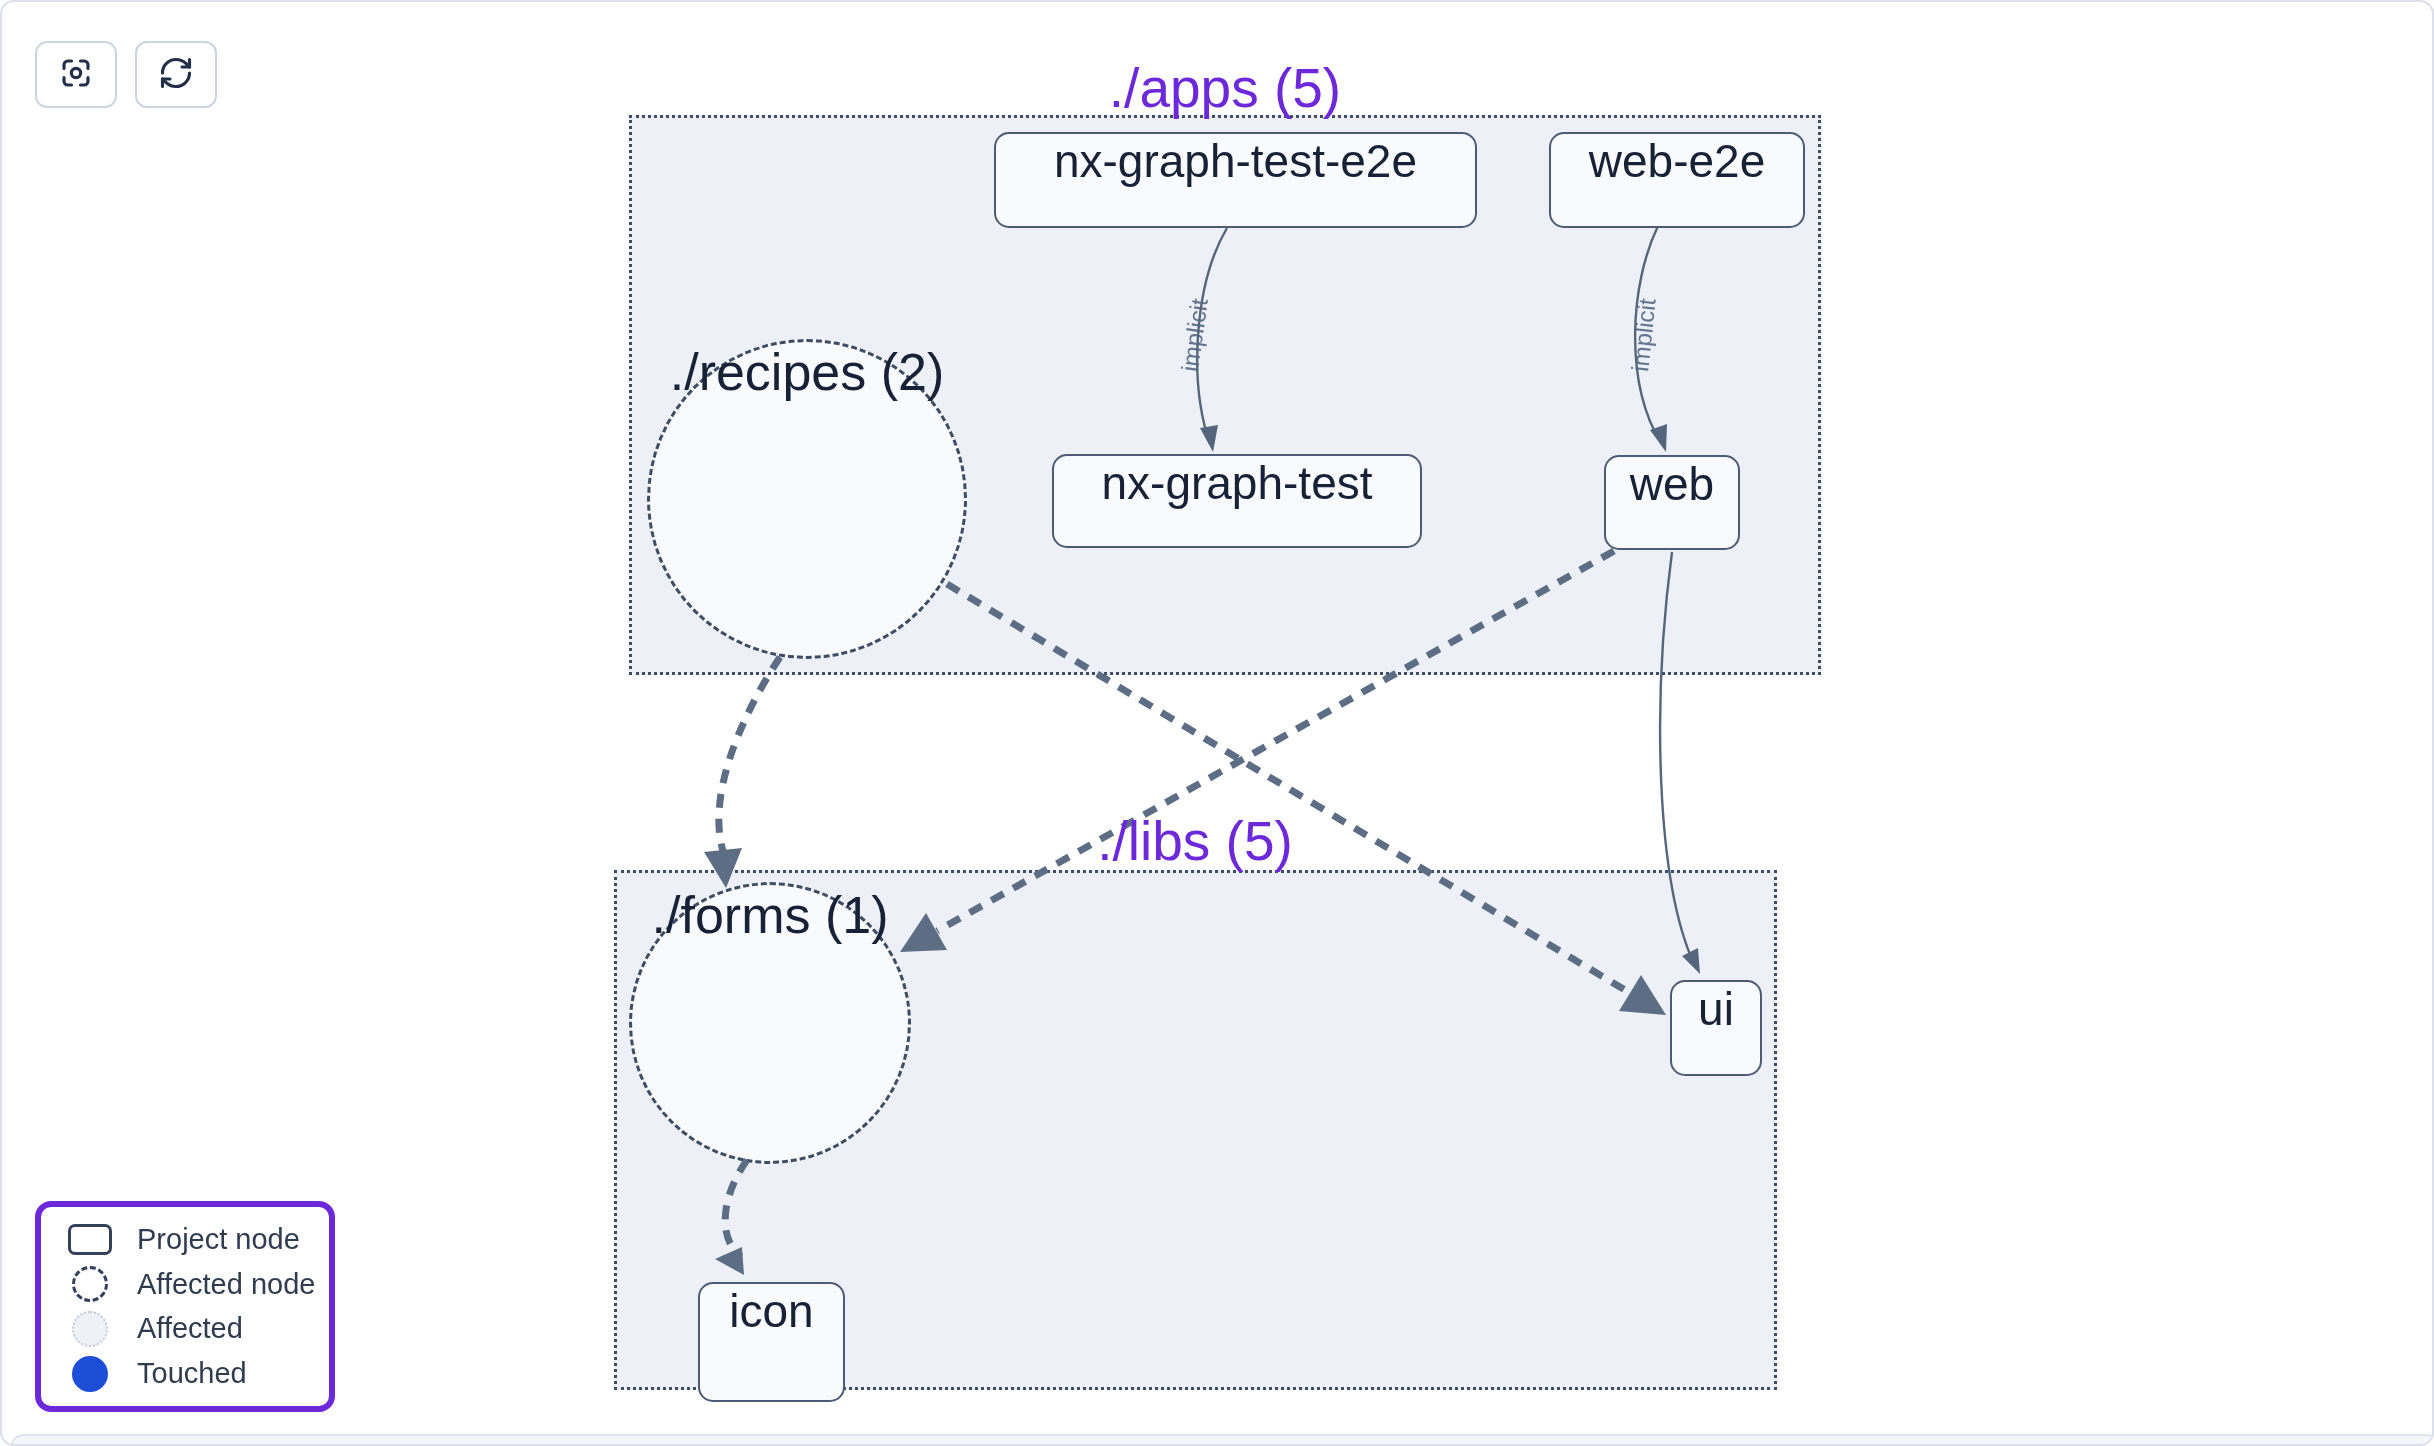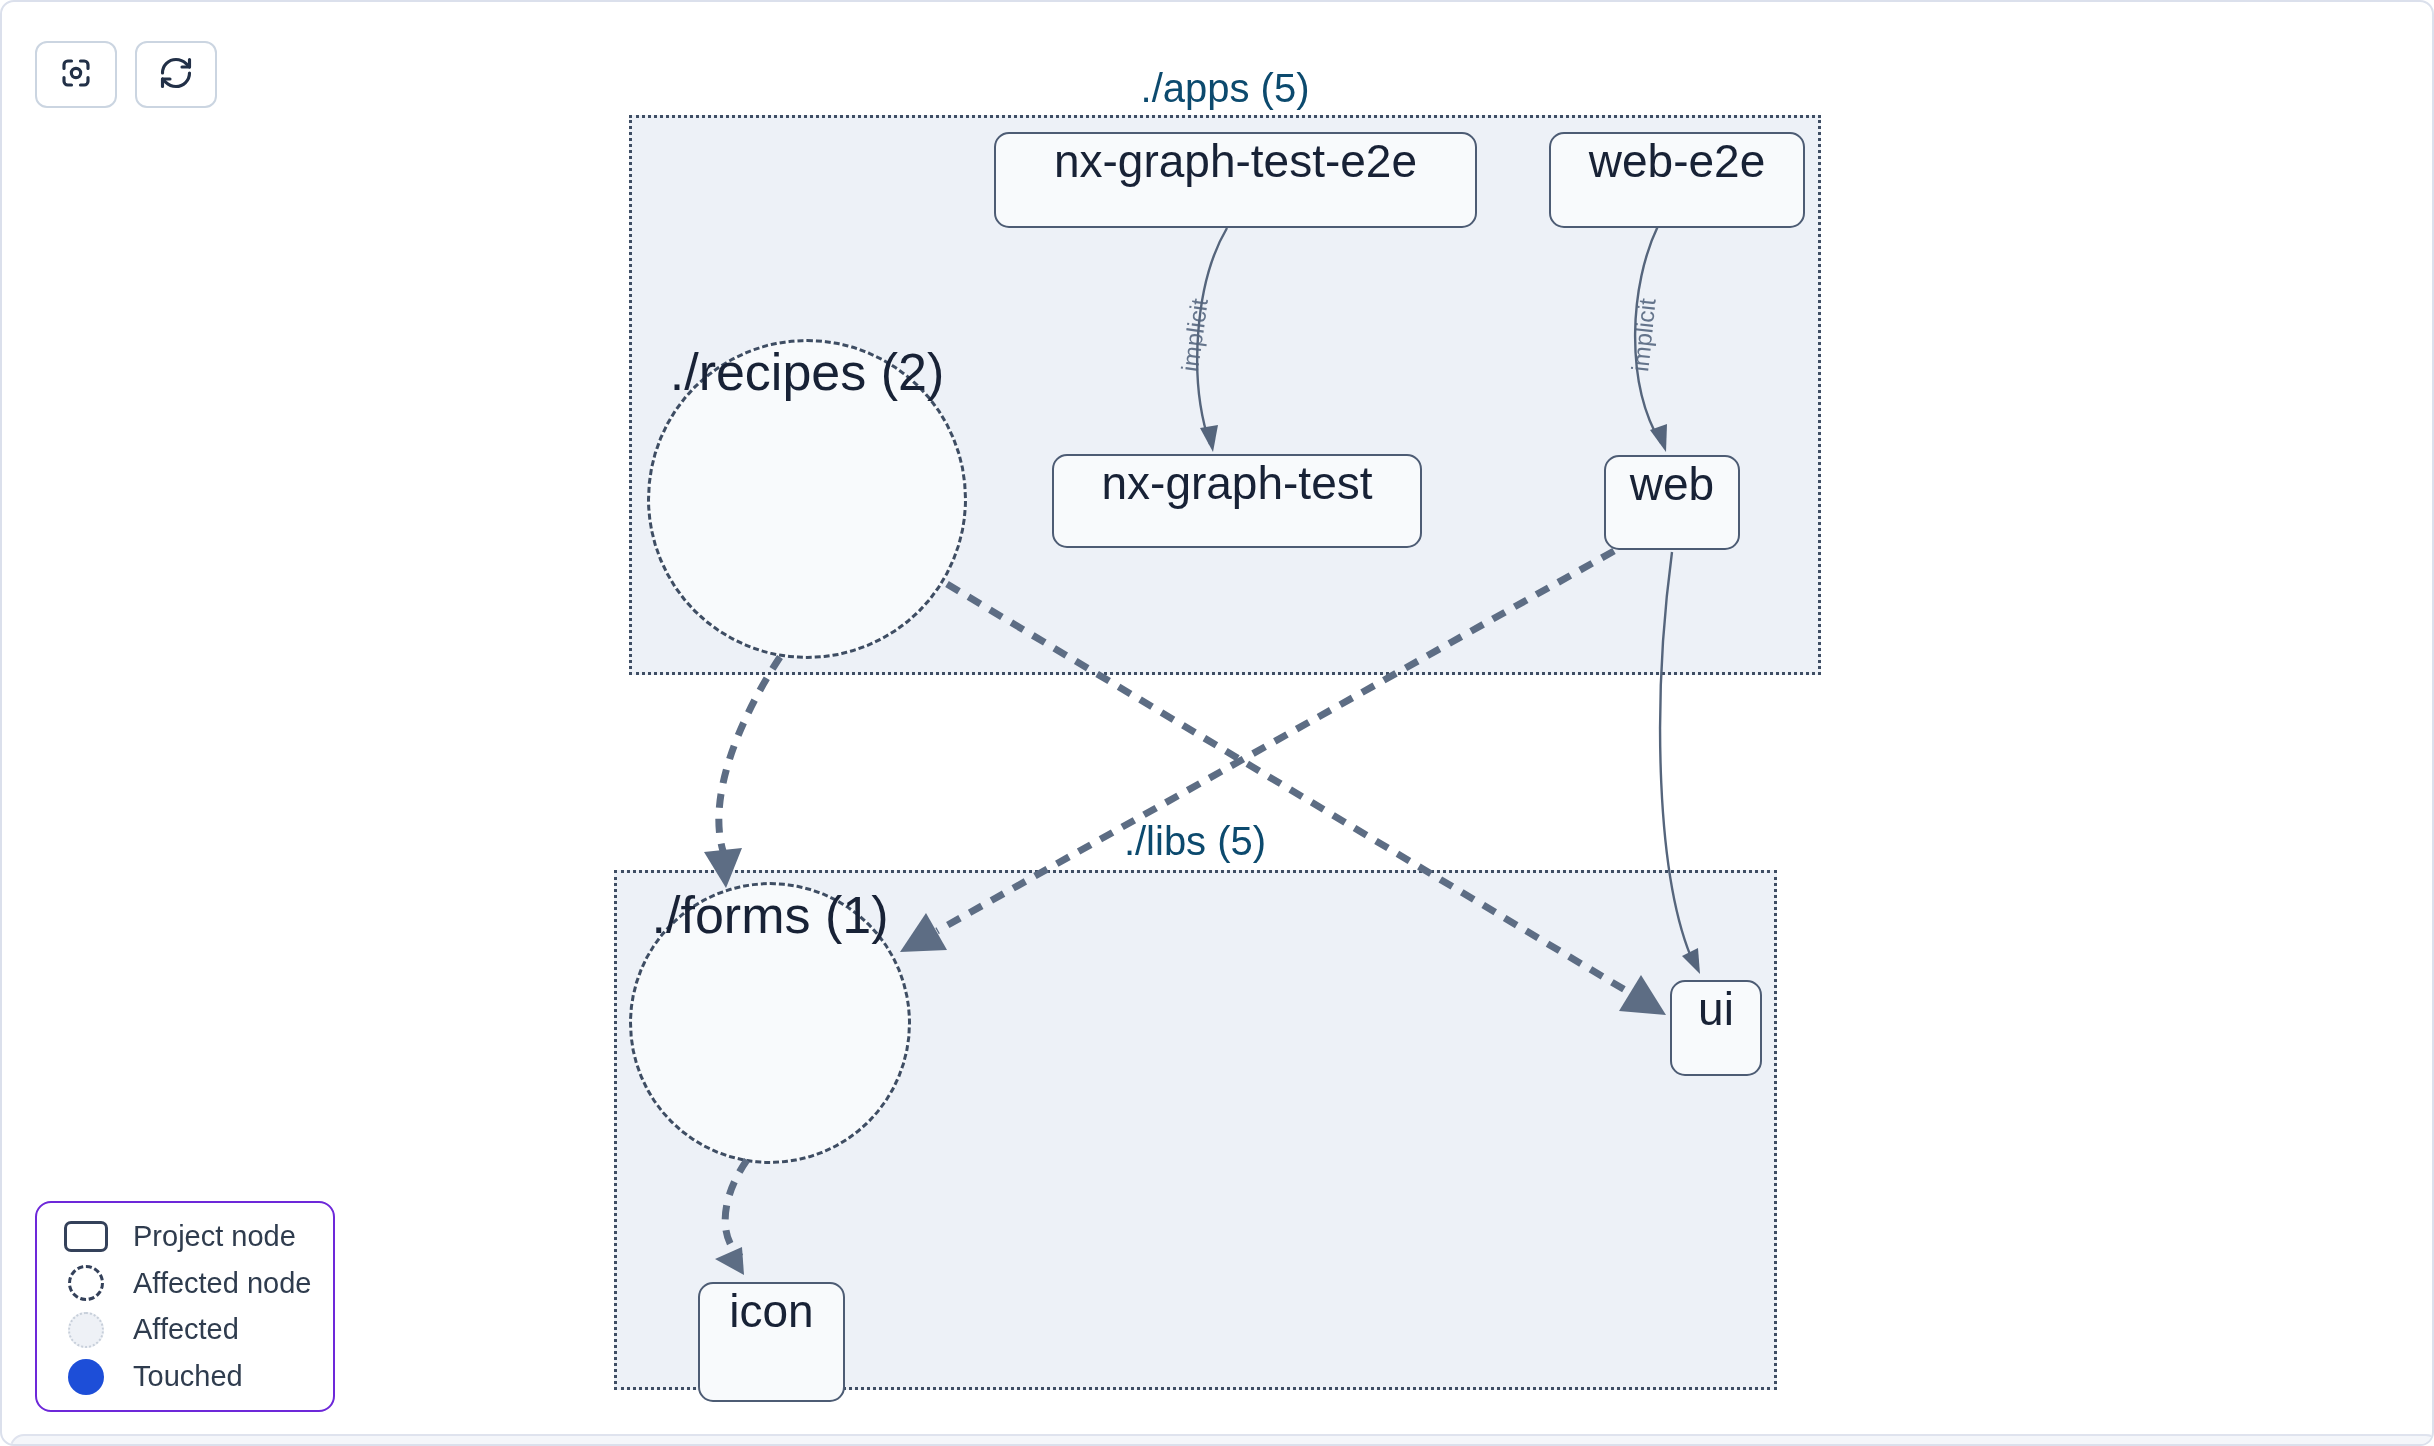--- a/index.html
+++ b/index.html
@@ -15,42 +15,42 @@
     display:flex;align-items:center;justify-content:center;cursor:pointer;z-index:40;
   }
   .tbtn svg{stroke:#223047;fill:none;stroke-width:2.1;stroke-linecap:round;stroke-linejoin:round;}
   
   .group{
     position:absolute;background:#edf1f7;border:3px dotted #3e4d63;
     box-sizing:border-box;z-index:1;
   }
   .group-label{
     position:absolute;transform:translateX(-50%);z-index:4;
-    font-size:40px;color:#0c4a6e;white-space:nowrap;line-height:58px;
+    font-size:55px;color:#6d28d9;white-space:nowrap;line-height:58px;
   }
   
   .node{
     position:absolute;background:#f8fafc;border:2px solid #4d5c74;border-radius:15px;
     box-sizing:border-box;display:flex;align-items:flex-start;justify-content:center;
     font-size:46px;color:#182236;z-index:6;cursor:pointer;white-space:nowrap;
   }
   .composite{
     position:absolute;background:#f8fafc;border:3px dashed #3e4d63;border-radius:50%;
     box-sizing:border-box;display:flex;align-items:flex-start;justify-content:center;
     font-size:52px;color:#182236;z-index:2;cursor:pointer;white-space:nowrap;
   }
   
   #edges{position:absolute;left:0;top:0;z-index:3;pointer-events:none;}
   .edge-label{
     position:absolute;z-index:2;font-size:24px;color:#64748b;white-space:nowrap;
   }
   
   #legend{
     position:absolute;left:33px;top:1199px;width:300px;height:211px;background:#ffffff;
-    border:2px solid #6d28d9;border-radius:16px;box-sizing:border-box;z-index:30;
+    border:6px solid #6d28d9;border-radius:16px;box-sizing:border-box;z-index:30;
     display:flex;flex-direction:column;justify-content:center;padding:10px 0 10px 26px;
   }
   .legend-row{display:flex;align-items:center;height:48px;}
   .swatch-cell{width:46px;display:flex;align-items:center;justify-content:center;}
   .legend-label{margin-left:24px;font-size:29px;color:#2f3c4e;}
   .sw-project{width:44px;height:31px;border:3px solid #34415a;border-radius:7px;background:#ffffff;box-sizing:border-box;}
   .sw-composite{width:36px;height:36px;border:3px dashed #34415a;border-radius:50%;background:#ffffff;box-sizing:border-box;}
   .sw-affected{width:36px;height:36px;border:2px dotted #c7cfda;border-radius:50%;background:#eef1f6;box-sizing:border-box;}
   .sw-touched{width:36px;height:36px;border-radius:50%;background:#1d4ed8;}
   

